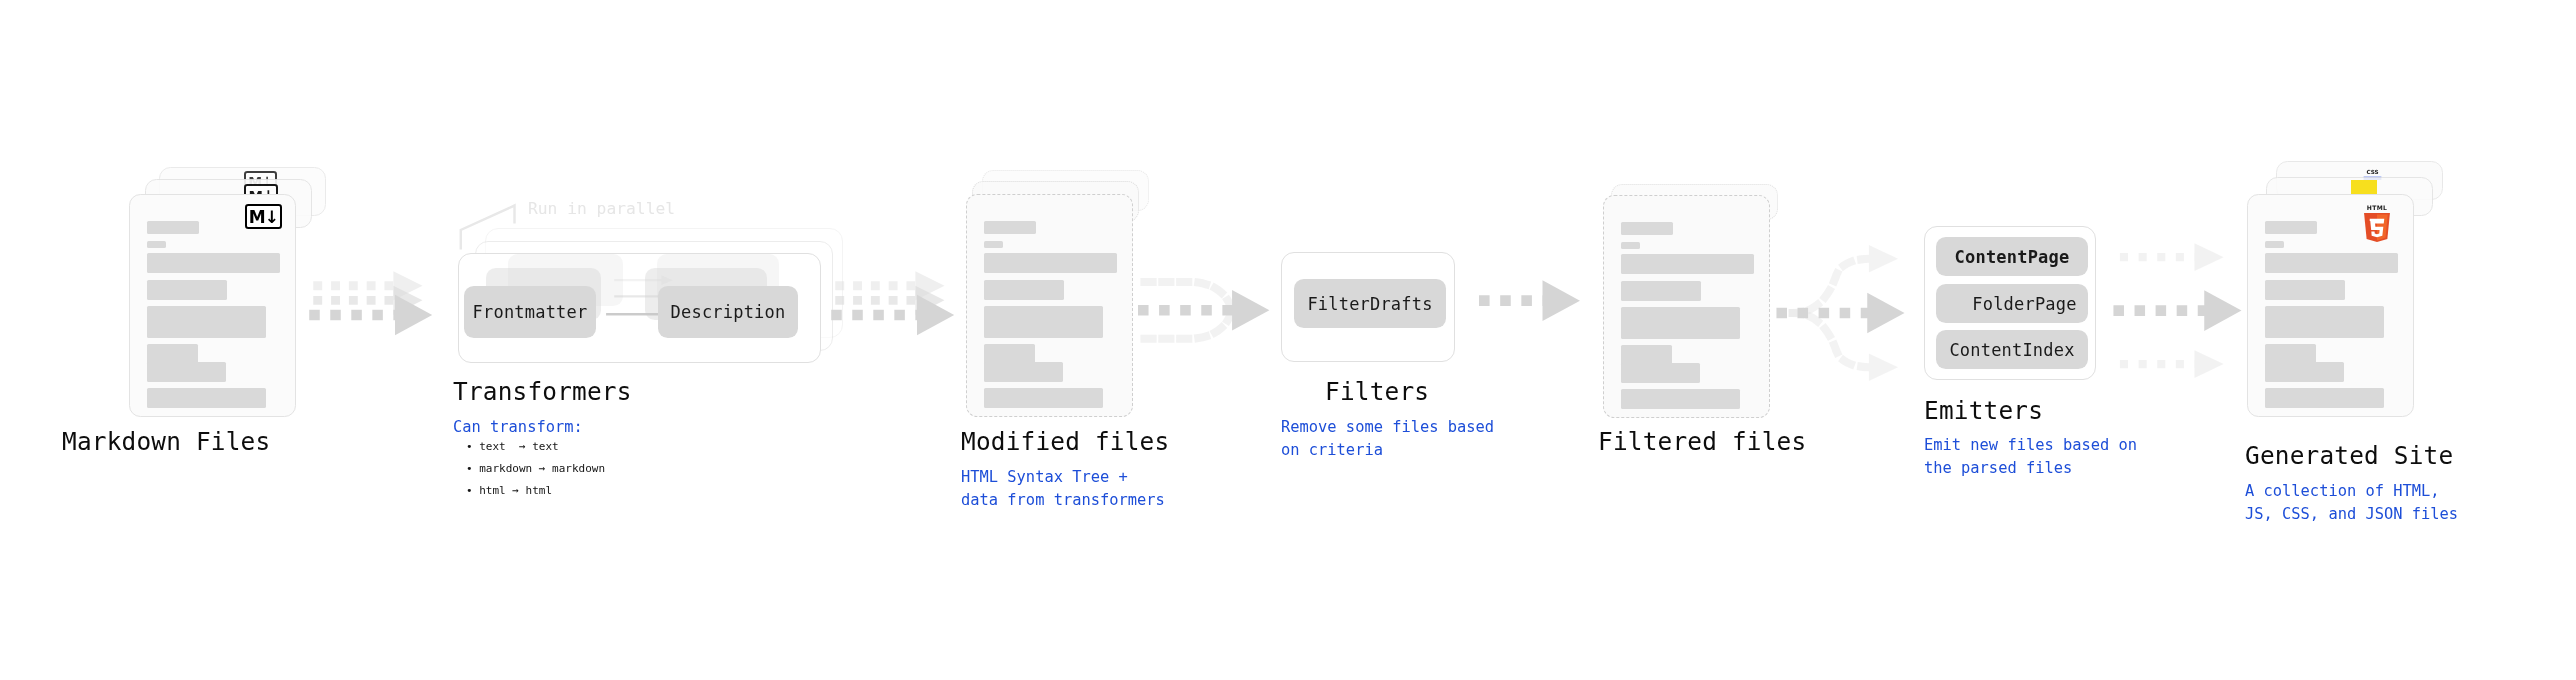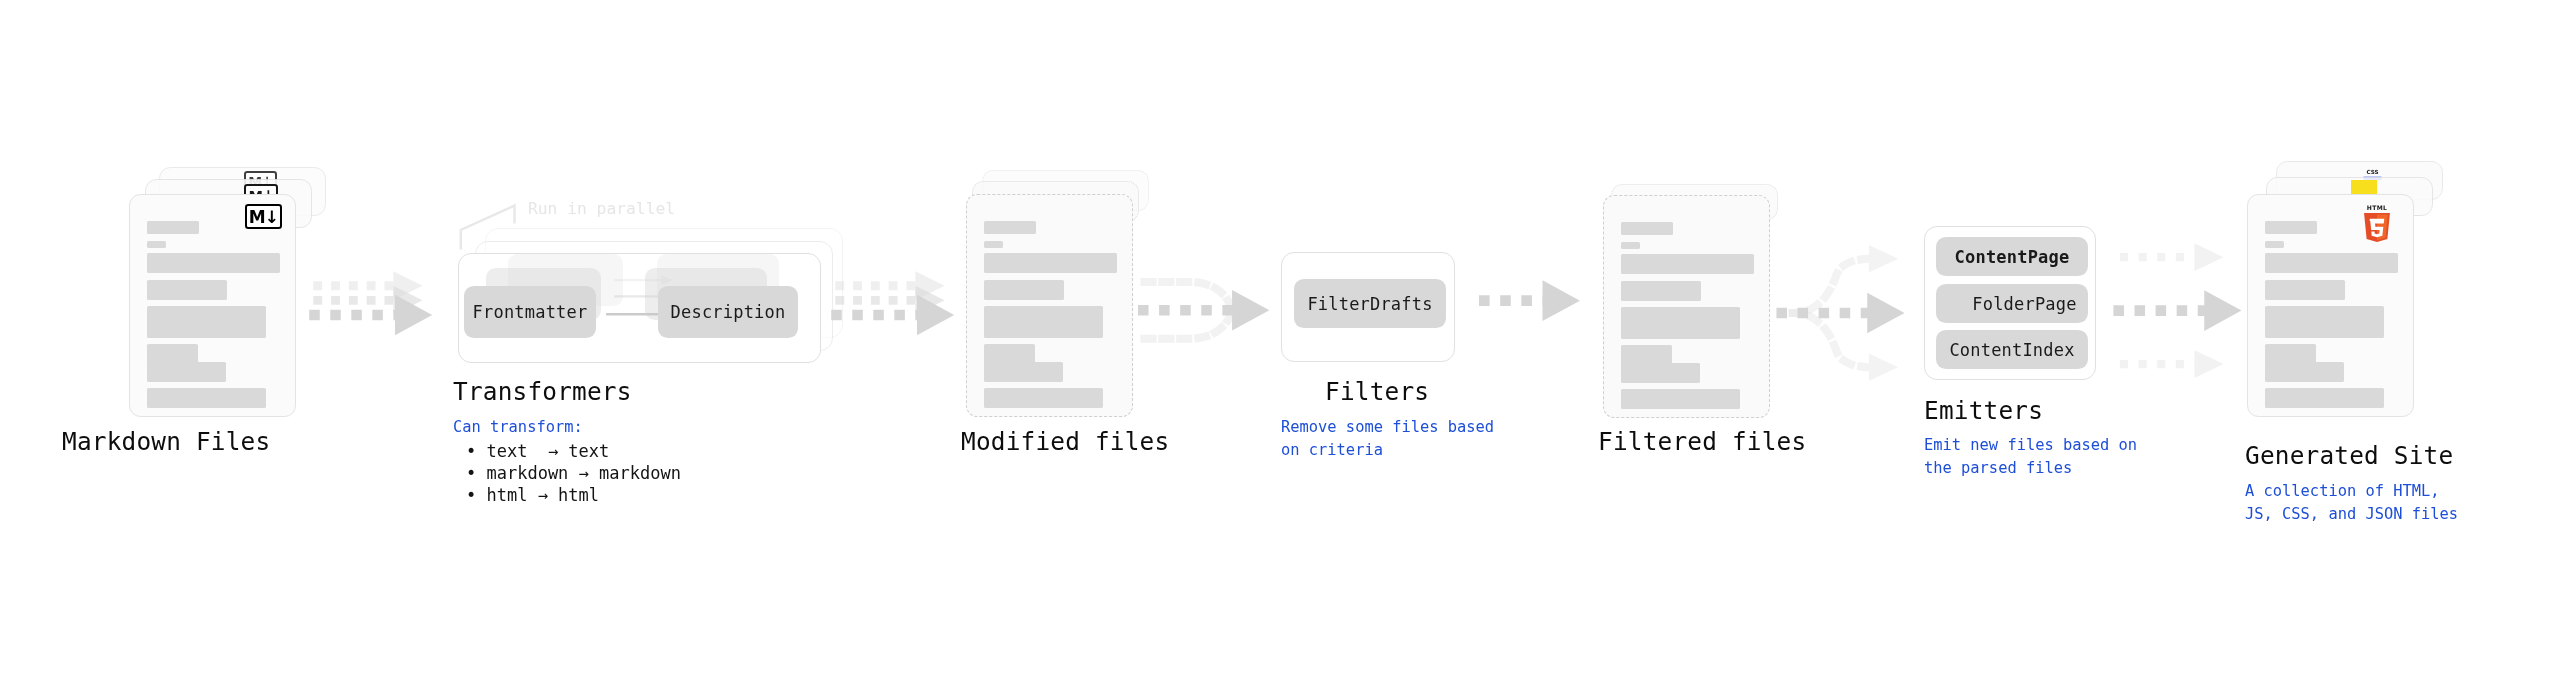--- a/index.html
+++ b/index.html
@@ -77,21 +77,21 @@
   }
   .subtitle {
     position: absolute;
     font-size: 15.4px;
     line-height: 1.5;
     color: #1d4ed8;
     white-space: pre;
   }
   .bullets {
     position: absolute;
-    font-size: 17px;
+    font-size: 11px;
     line-height: 1.52;
     color: #141414;
     white-space: pre;
   }
   .parallel-label {
     position: absolute;
     font-size: 16.3px;
     color: #e6e6e6;
     white-space: nowrap;
   }
@@ -201,20 +201,22 @@
       <div class="doc-bar" style="left:17px; top:46px; width:18.7px; height:6.5px;"></div>
       <div class="doc-bar" style="left:17px; top:58px; width:133px; height:20.3px;"></div>
       <div class="doc-bar" style="left:17px; top:85px; width:80px; height:20.3px;"></div>
       <div class="doc-bar" style="left:17px; top:111px; width:119px; height:32px;"></div>
       <div class="doc-bar" style="left:17px; top:149px; width:51px; height:20.3px;"></div>
       <div class="doc-bar" style="left:17px; top:167px; width:79px; height:20.3px;"></div>
       <div class="doc-bar" style="left:17px; top:193px; width:119px; height:20.3px;"></div>
     </div>
   </div>
   <div class="title" style="left:961px; top:427px;">Modified files</div>
+  <div class="subtitle" style="left:961px; top:466px;">HTML Syntax Tree +
+data from transformers</div>
 
   <svg style="left:1138px; top:267px; width:146px; height:98px;" viewBox="0 0 180 120">
     <g opacity="0.45">
       <path d="M8 18 H62 Q104 18 116 52" stroke="#e2e2e2" stroke-width="10" stroke-dasharray="10 12" fill="none" stroke-linecap="square"></path>
     </g>
     <g opacity="0.45">
       <path d="M8 88 H62 Q104 88 116 54" stroke="#e2e2e2" stroke-width="10" stroke-dasharray="10 12" fill="none" stroke-linecap="square"></path>
     </g>
     <g opacity="1">
       <path d="M0 53 H120" stroke="#d5d5d5" stroke-width="13" stroke-dasharray="13 13" fill="none"></path>

